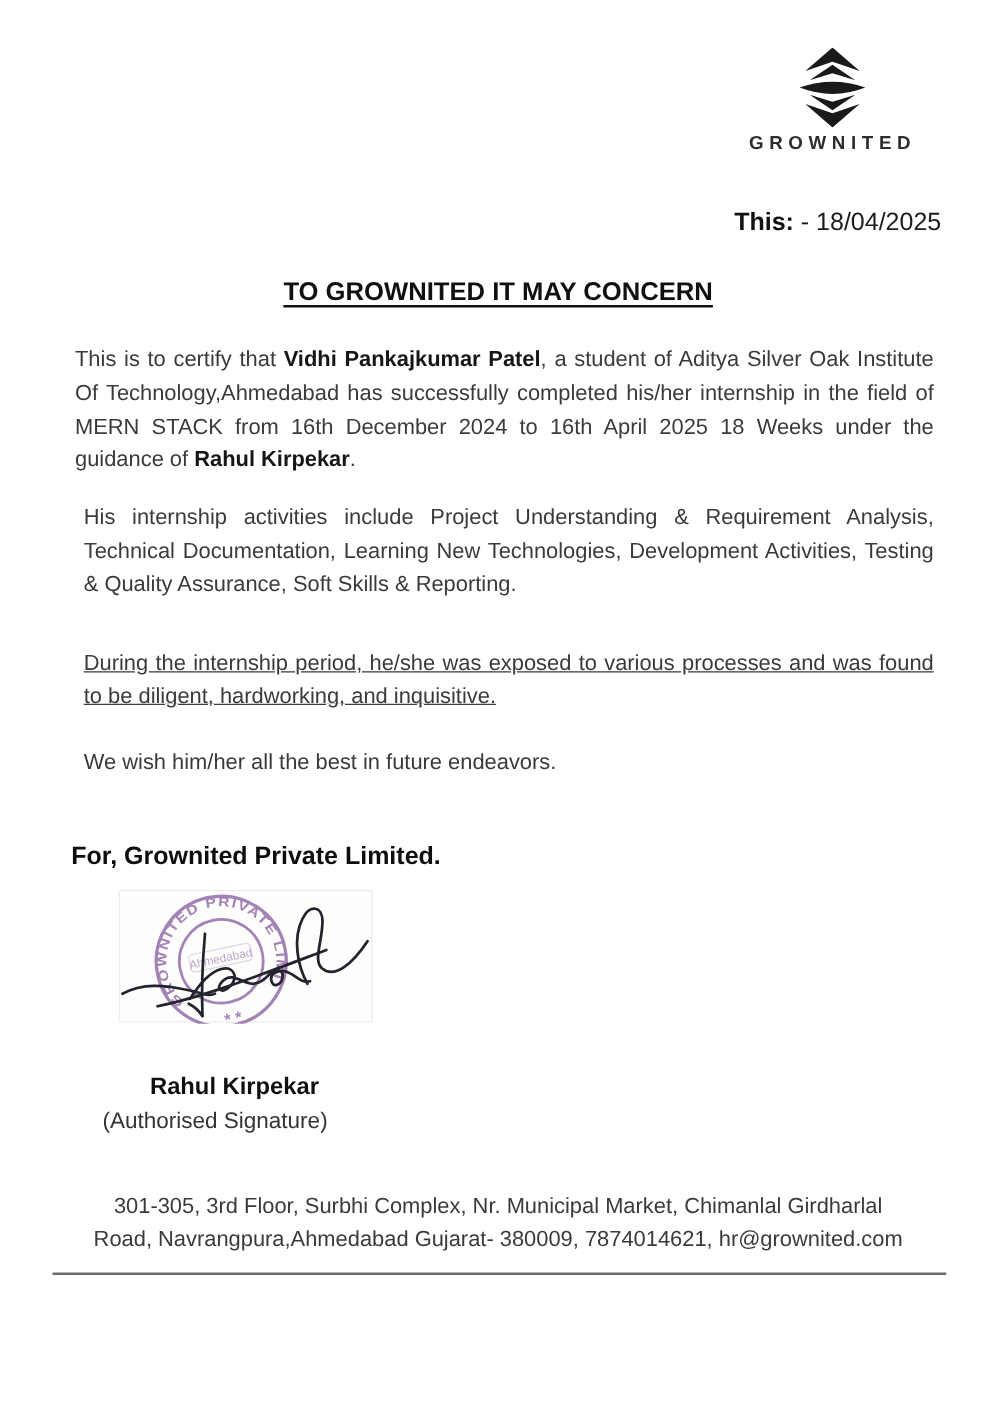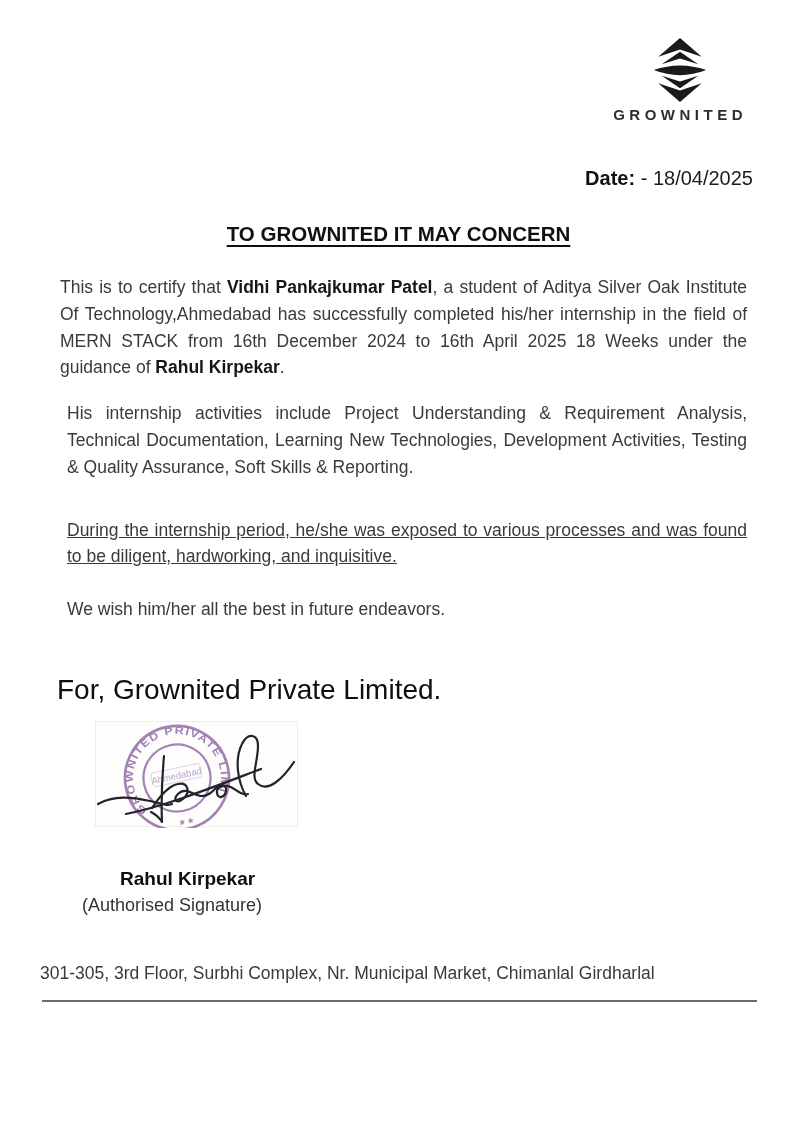--- a/index.html
+++ b/index.html
@@ -6,21 +6,21 @@
   html, body { background: #ffffff; }
   body {
     width: 797px; height: 1123px;
     font-family: "Liberation Sans", sans-serif;
     color: #3a3a3a;
     overflow: hidden;
     position: relative;
   }
   .logo-wrap {
     padding-top: 38px;
-    margin-right: 50px;
+    margin-right: 64px;
     display: flex; flex-direction: column; align-items: center;
     width: max-content;
     margin-left: auto;
   }
   .logo-icon svg { display: block; }
   .brand {
     margin-top: 4px;
     font-size: 15px; font-weight: 700;
     letter-spacing: 4.5px;
     color: #2e2e2e;
@@ -46,40 +46,41 @@
     line-height: 26.8px;
     text-align: justify;
     color: #3a3a3a;
   }
   .para.p1 { margin: 28px 50px 12px 60px; }
   .para.p2 { margin: 19px 50px 0 67px; }
   .para.p3 { margin: 36px 50px 0 67px; text-decoration: underline; }
   .para.p4 { margin: 26px 50px 0 67px; text-align: left; }
   .for-line {
     margin: 51px 0 0 57px;
-    font-size: 28px; font-weight: 400; color: #0e0e0e;
+    font-size: 20px; font-weight: 700; color: #0e0e0e;
   }
   .stamp-box {
     margin: 15px 0 0 95px;
     width: 203px; height: 106px;
     background: #fdfdfc;
     border: 1px solid #efedeb;
   }
   .stamp-box svg { display: block; }
   .signatory-name {
     margin: 41px 0 0 120px;
     font-size: 19px; font-weight: 700; color: #0f0f0f;
   }
   .signatory-role {
     margin: 5px 0 0 82px;
     font-size: 18px; color: #333333;
   }
   .footer-address {
     margin-top: 44px;
     padding: 0 40px;
+    text-align: center;
     font-size: 17.5px; line-height: 27px; color: #3a3a3a;
   }
   .footer-rule {
     margin: 13px 40px 0 42px;
     border-top: 2px solid #6b6b6b;
     height: 0;
   }
 </style>
 </head>
 <body>
@@ -93,21 +94,21 @@
         <path d="M4 56 Q50 40 96 56 Q50 74 4 56 Z"></path>
         <path d="M50 88 L82 66 L50 76 L18 66 Z"></path>
         <path d="M50 112 L88 79 L50 92 L12 79 Z"></path>
       </g>
     </svg>
   </div>
   <div class="brand">GROWNITED</div>
 </div>
 
 <div class="date-row">
-  <span class="lbl">Date:</span>
+  <span class="lbl">This:</span>
   <span>- 18/04/2025</span>
 </div>
 
 <div class="doc-title">
   <span>TO GROWNITED IT MAY CONCERN</span>
 </div>
 
 <p class="para p1"><span>This is to certify that </span><span style="font-weight: 700; color: rgb(22, 22, 22);">Vidhi Pankajkumar Patel</span><span>, a student of Aditya Silver Oak Institute Of Technology,Ahmedabad has successfully completed his/her internship in the field of MERN STACK from 16th December 2024 to 16th April 2025 18  Weeks  under the guidance of </span><span style="font-weight: 700; color: rgb(22, 22, 22);">Rahul Kirpekar</span><span>.</span></p>
 
 <p class="para p2">His internship activities include Project Understanding &amp; Requirement Analysis, Technical Documentation, Learning New Technologies, Development Activities, Testing &amp; Quality Assurance, Soft Skills &amp; Reporting.</p>
@@ -142,15 +143,16 @@
     </g>
   </svg>
 </div>
 
 <div class="signatory-name">Rahul Kirpekar</div>
 
 <div class="signatory-role">(Authorised Signature)</div>
 
 <div class="footer-address">
   <div>301-305, 3rd Floor, Surbhi Complex, Nr. Municipal Market, Chimanlal Girdharlal</div>
+  <div>Road, Navrangpura,Ahmedabad Gujarat- 380009, 7874014621, hr@grownited.com</div>
 </div>
 
 <div class="footer-rule"></div>
 
 </body></html>

